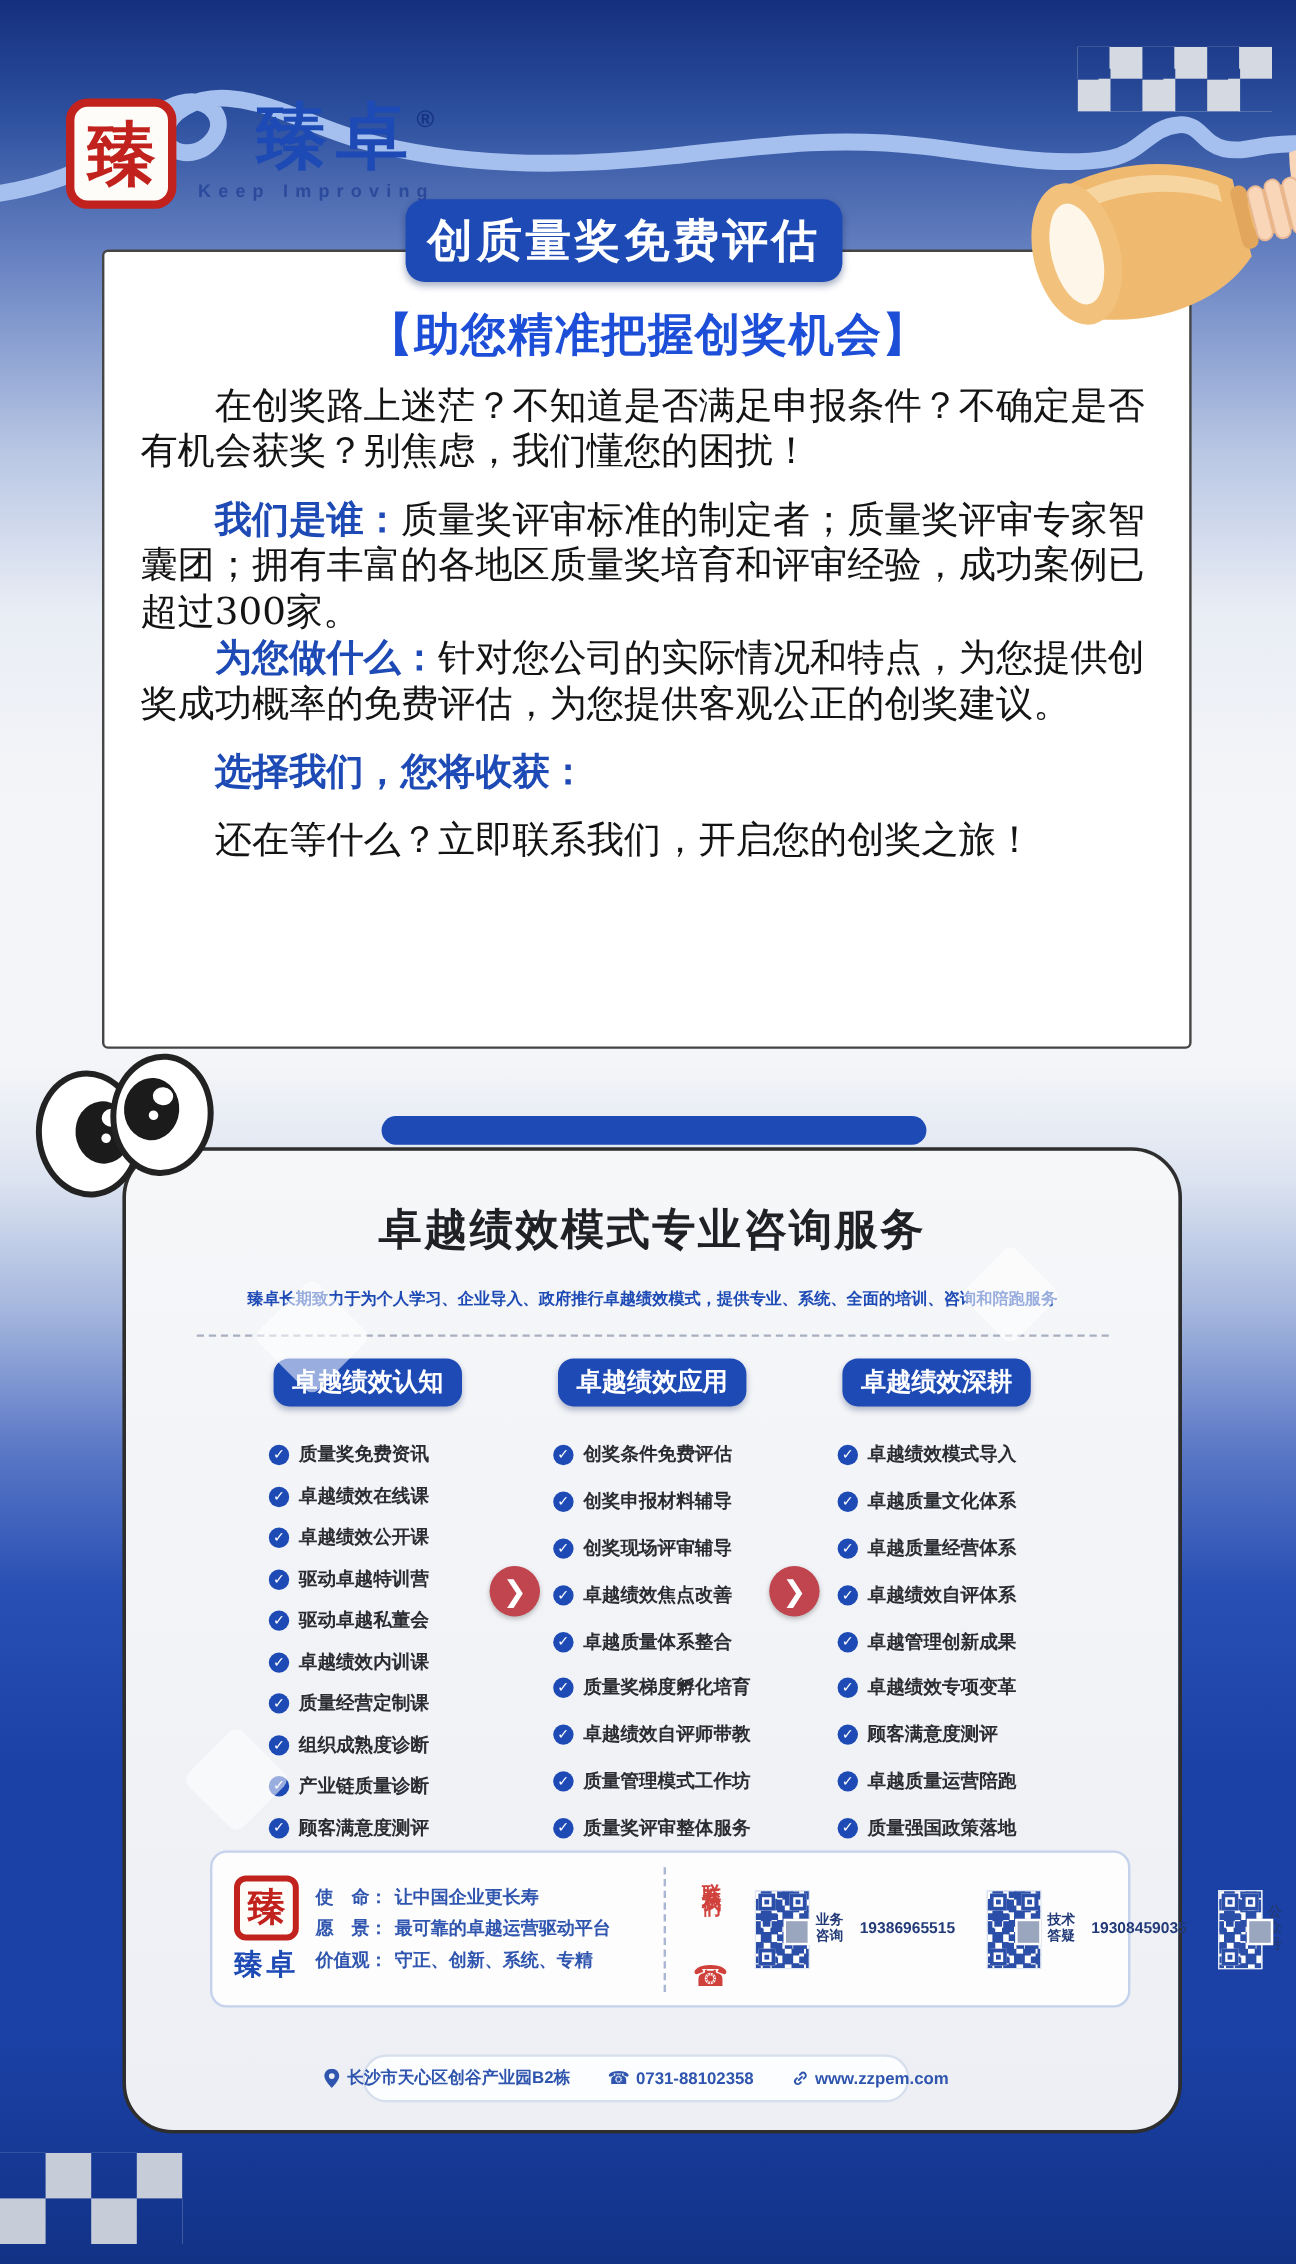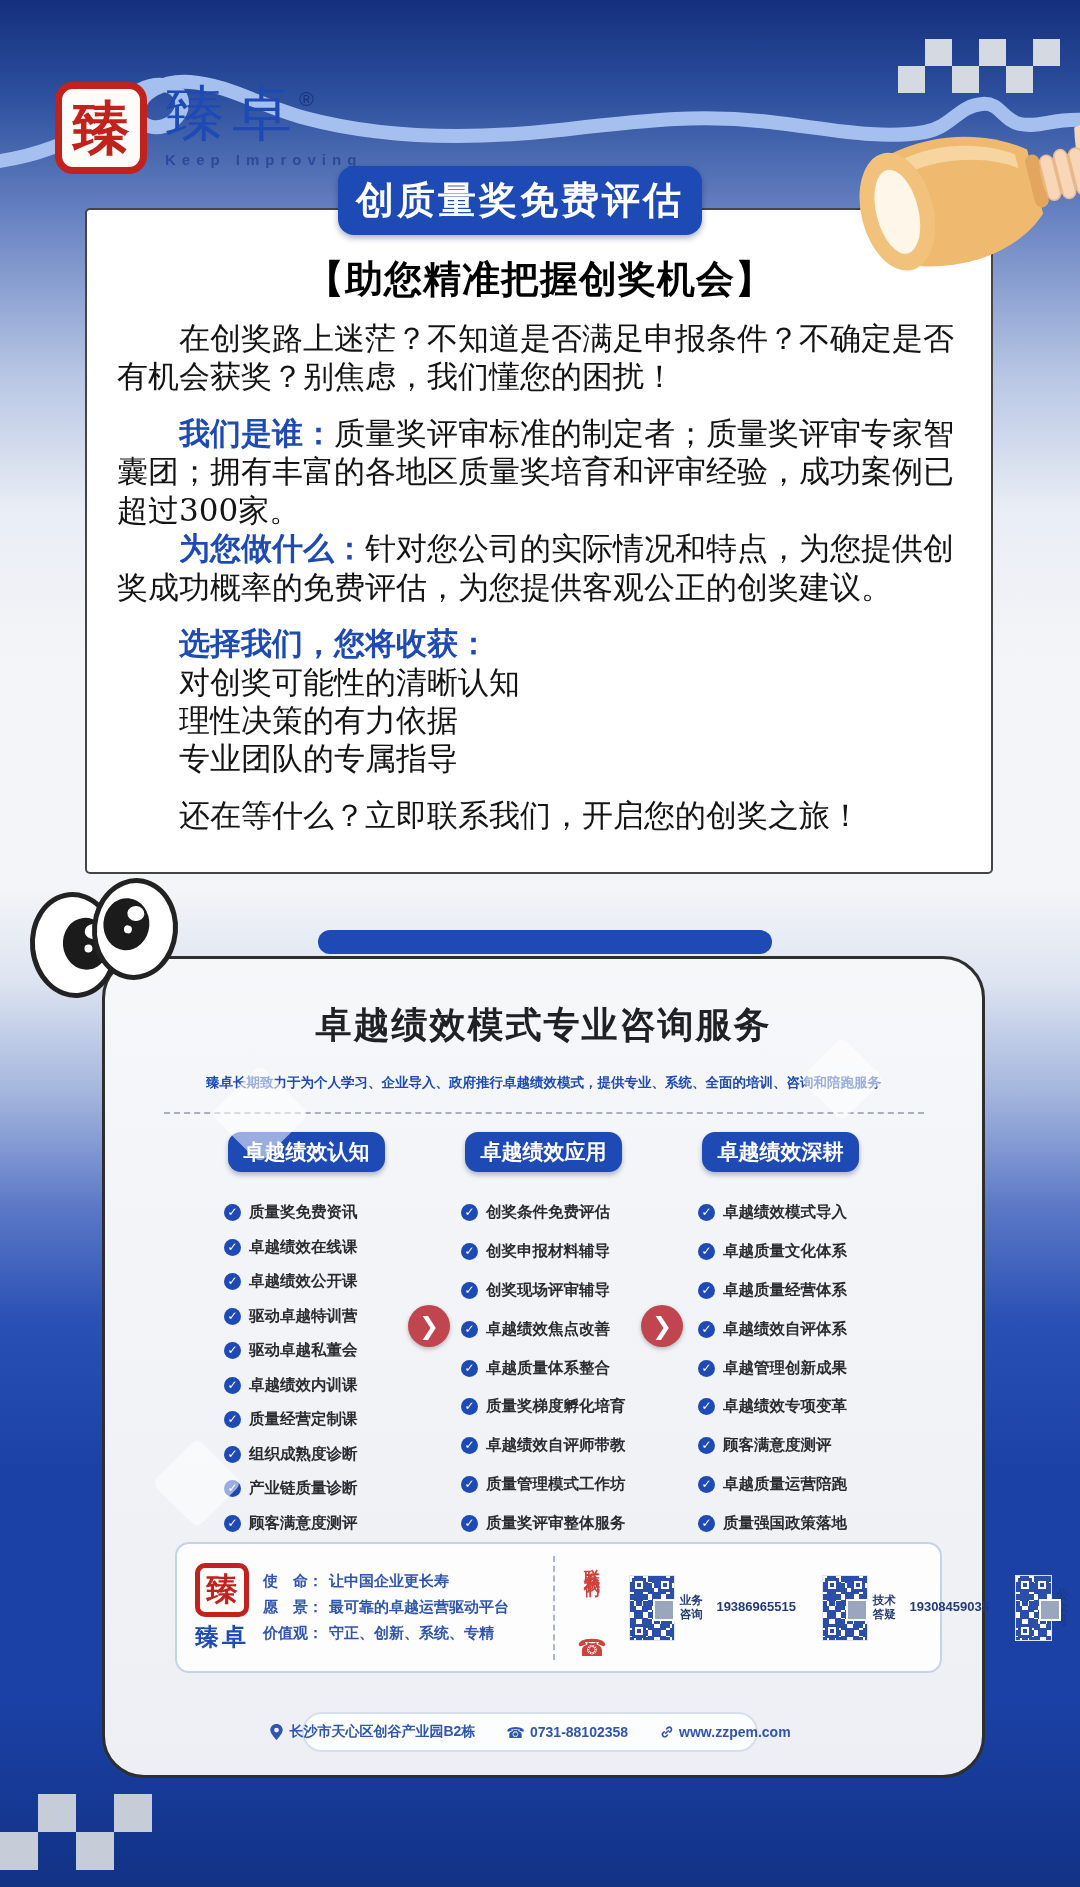--- a/index.html
+++ b/index.html
@@ -11,33 +11,33 @@
   
   .squiggle{position:absolute;left:0;top:28px;width:1080px;height:170px;z-index:1;}
   .checker{position:absolute;background-image:repeating-conic-gradient(#d5d9e2 0% 25%,transparent 0% 50%);z-index:1;}
   .checker-tr{left:898px;top:39px;width:162px;height:54px;background-size:54px 54px;}
   .checker-bl{left:0;top:1794px;width:152px;height:76px;background-image:repeating-conic-gradient(#c6ccd8 0% 25%,transparent 0% 50%);background-size:76px 76px;}
   
   .brand{position:absolute;left:55px;top:82px;display:flex;gap:18px;align-items:flex-start;z-index:4;}
   .seal{width:78px;height:78px;border:7px solid #c2221e;border-radius:18px;background:#fdfcf8;
     display:flex;align-items:center;justify-content:center;font-family:"DejaVu Serif","Liberation Serif",serif;
     font-size:58px;font-weight:700;color:#c2221e;line-height:1;}
-  .brand-name{font-size:60px;font-weight:400;color:#1d4ab5;letter-spacing:7px;line-height:1.05;}
+  .brand-name{font-size:60px;font-weight:700;color:#1d4ab5;letter-spacing:7px;line-height:1.05;margin-left:48px;}
   .brand-name sup{font-size:20px;letter-spacing:0;color:#17337f;vertical-align:28px;}
   .brand-tagline{margin-top:6px;font-size:15px;font-weight:700;letter-spacing:6px;color:#2c4a9c;}
   
   .megaphone{position:absolute;left:852px;top:102px;width:228px;height:208px;z-index:7;}
   
   .offer-box{position:absolute;left:85px;top:208px;width:908px;height:666px;background:#fff;
     border:2px solid #454545;border-radius:5px;z-index:3;box-sizing:border-box;
     padding:44px 28px 0 30px;}
   .banner-pill{position:absolute;left:338px;top:166px;z-index:6;background:#1d4ab5;color:#fff;
     font-size:38px;font-weight:800;letter-spacing:3px;padding:9px 18px;border-radius:16px;
     box-shadow:0 3px 6px rgba(10,30,90,.35);}
-  .headline{margin:0 0 14px 0;text-align:center;font-size:38px;font-weight:800;color:#000000;letter-spacing:1px;}
+  .headline{margin:0 0 14px 0;text-align:center;font-size:38px;font-weight:800;color:#1d4ed8;letter-spacing:1px;}
   .letter{font-family:"DejaVu Serif","Liberation Serif",serif;font-size:31px;line-height:1.24;color:#141414;}
   .letter p{margin:0;text-indent:2em;}
   .letter .gap-top{margin-top:18px;}
   .lbl{font-family:"DejaVu Sans","Liberation Sans",sans-serif;font-weight:700;color:#1d4ab5;}
   
   .eyes{position:absolute;left:30px;top:876px;width:150px;height:128px;z-index:8;}
   .eye{position:absolute;background:#fff;border:5px solid #222;border-radius:50%;}
   .eye-left{left:0;top:16px;width:78px;height:96px;transform:rotate(-6deg);}
   .eye-right{left:62px;top:2px;width:76px;height:92px;transform:rotate(5deg);}
   .pupil{position:absolute;width:46px;height:52px;background:#1b1b1b;border-radius:50%;}
@@ -145,26 +145,20 @@
 
   <div class="banner-pill">创质量奖免费评估</div>
 
   <section class="offer-box">
     <h2 class="headline">【助您精准把握创奖机会】</h2>
     <div class="letter">
       <p>在创奖路上迷茫？不知道是否满足申报条件？不确定是否有机会获奖？别焦虑，我们懂您的困扰！</p>
       <p class="gap-top"><span class="lbl">我们是谁：</span><span>质量奖评审标准的制定者；质量奖评审专家智囊团；拥有丰富的各地区质量奖培育和评审经验，成功案例已超过300家。</span></p>
       <p><span class="lbl">为您做什么：</span><span>针对您公司的实际情况和特点，为您提供创奖成功概率的免费评估，为您提供客观公正的创奖建议。</span></p>
       <p class="gap-top lbl">选择我们，您将收获：</p>
-      <div>
-
-      <p>对创奖可能性的清晰认知</p>
-          <p>理性决策的有力依据</p>
-          <p>专业团队的专属指导</p>
-        </div>
       <p class="gap-top">还在等什么？立即联系我们，开启您的创奖之旅！</p>
     </div>
   </section>
 
   <div class="eyes">
     <div class="eye eye-left">
         <div class="pupil"></div>
       </div>
     <div class="eye eye-right">
         <div class="pupil"></div>

